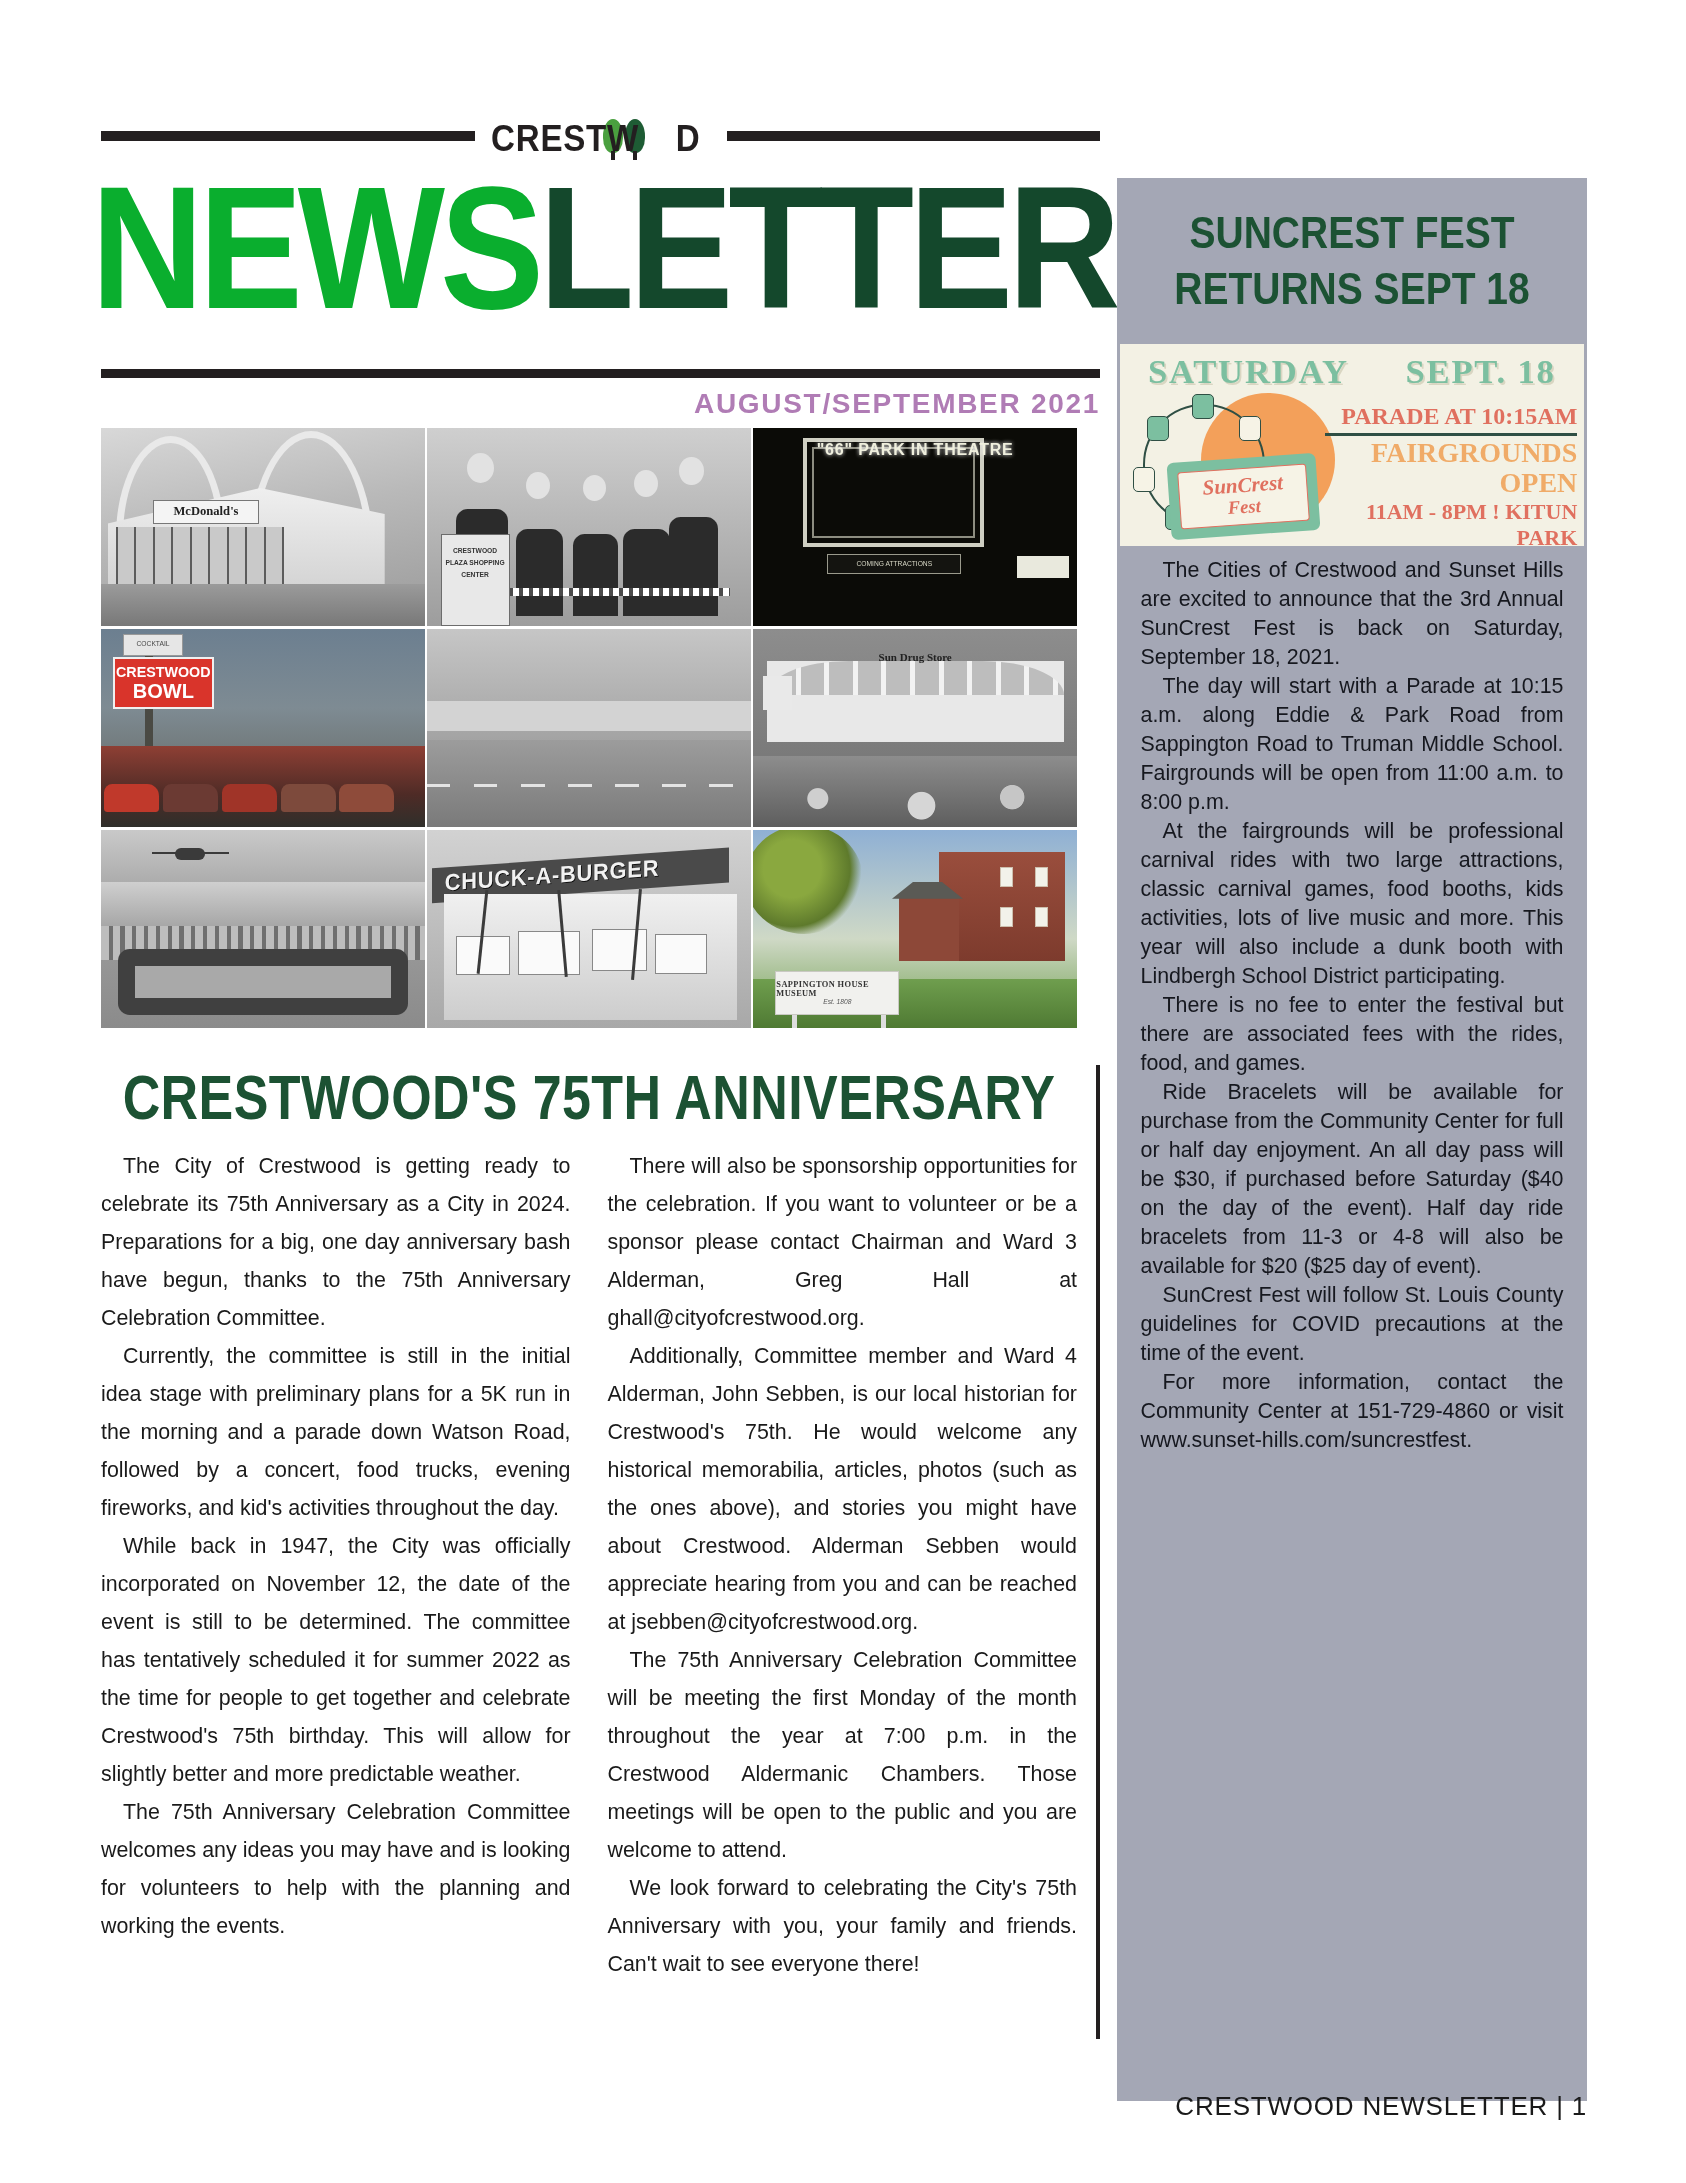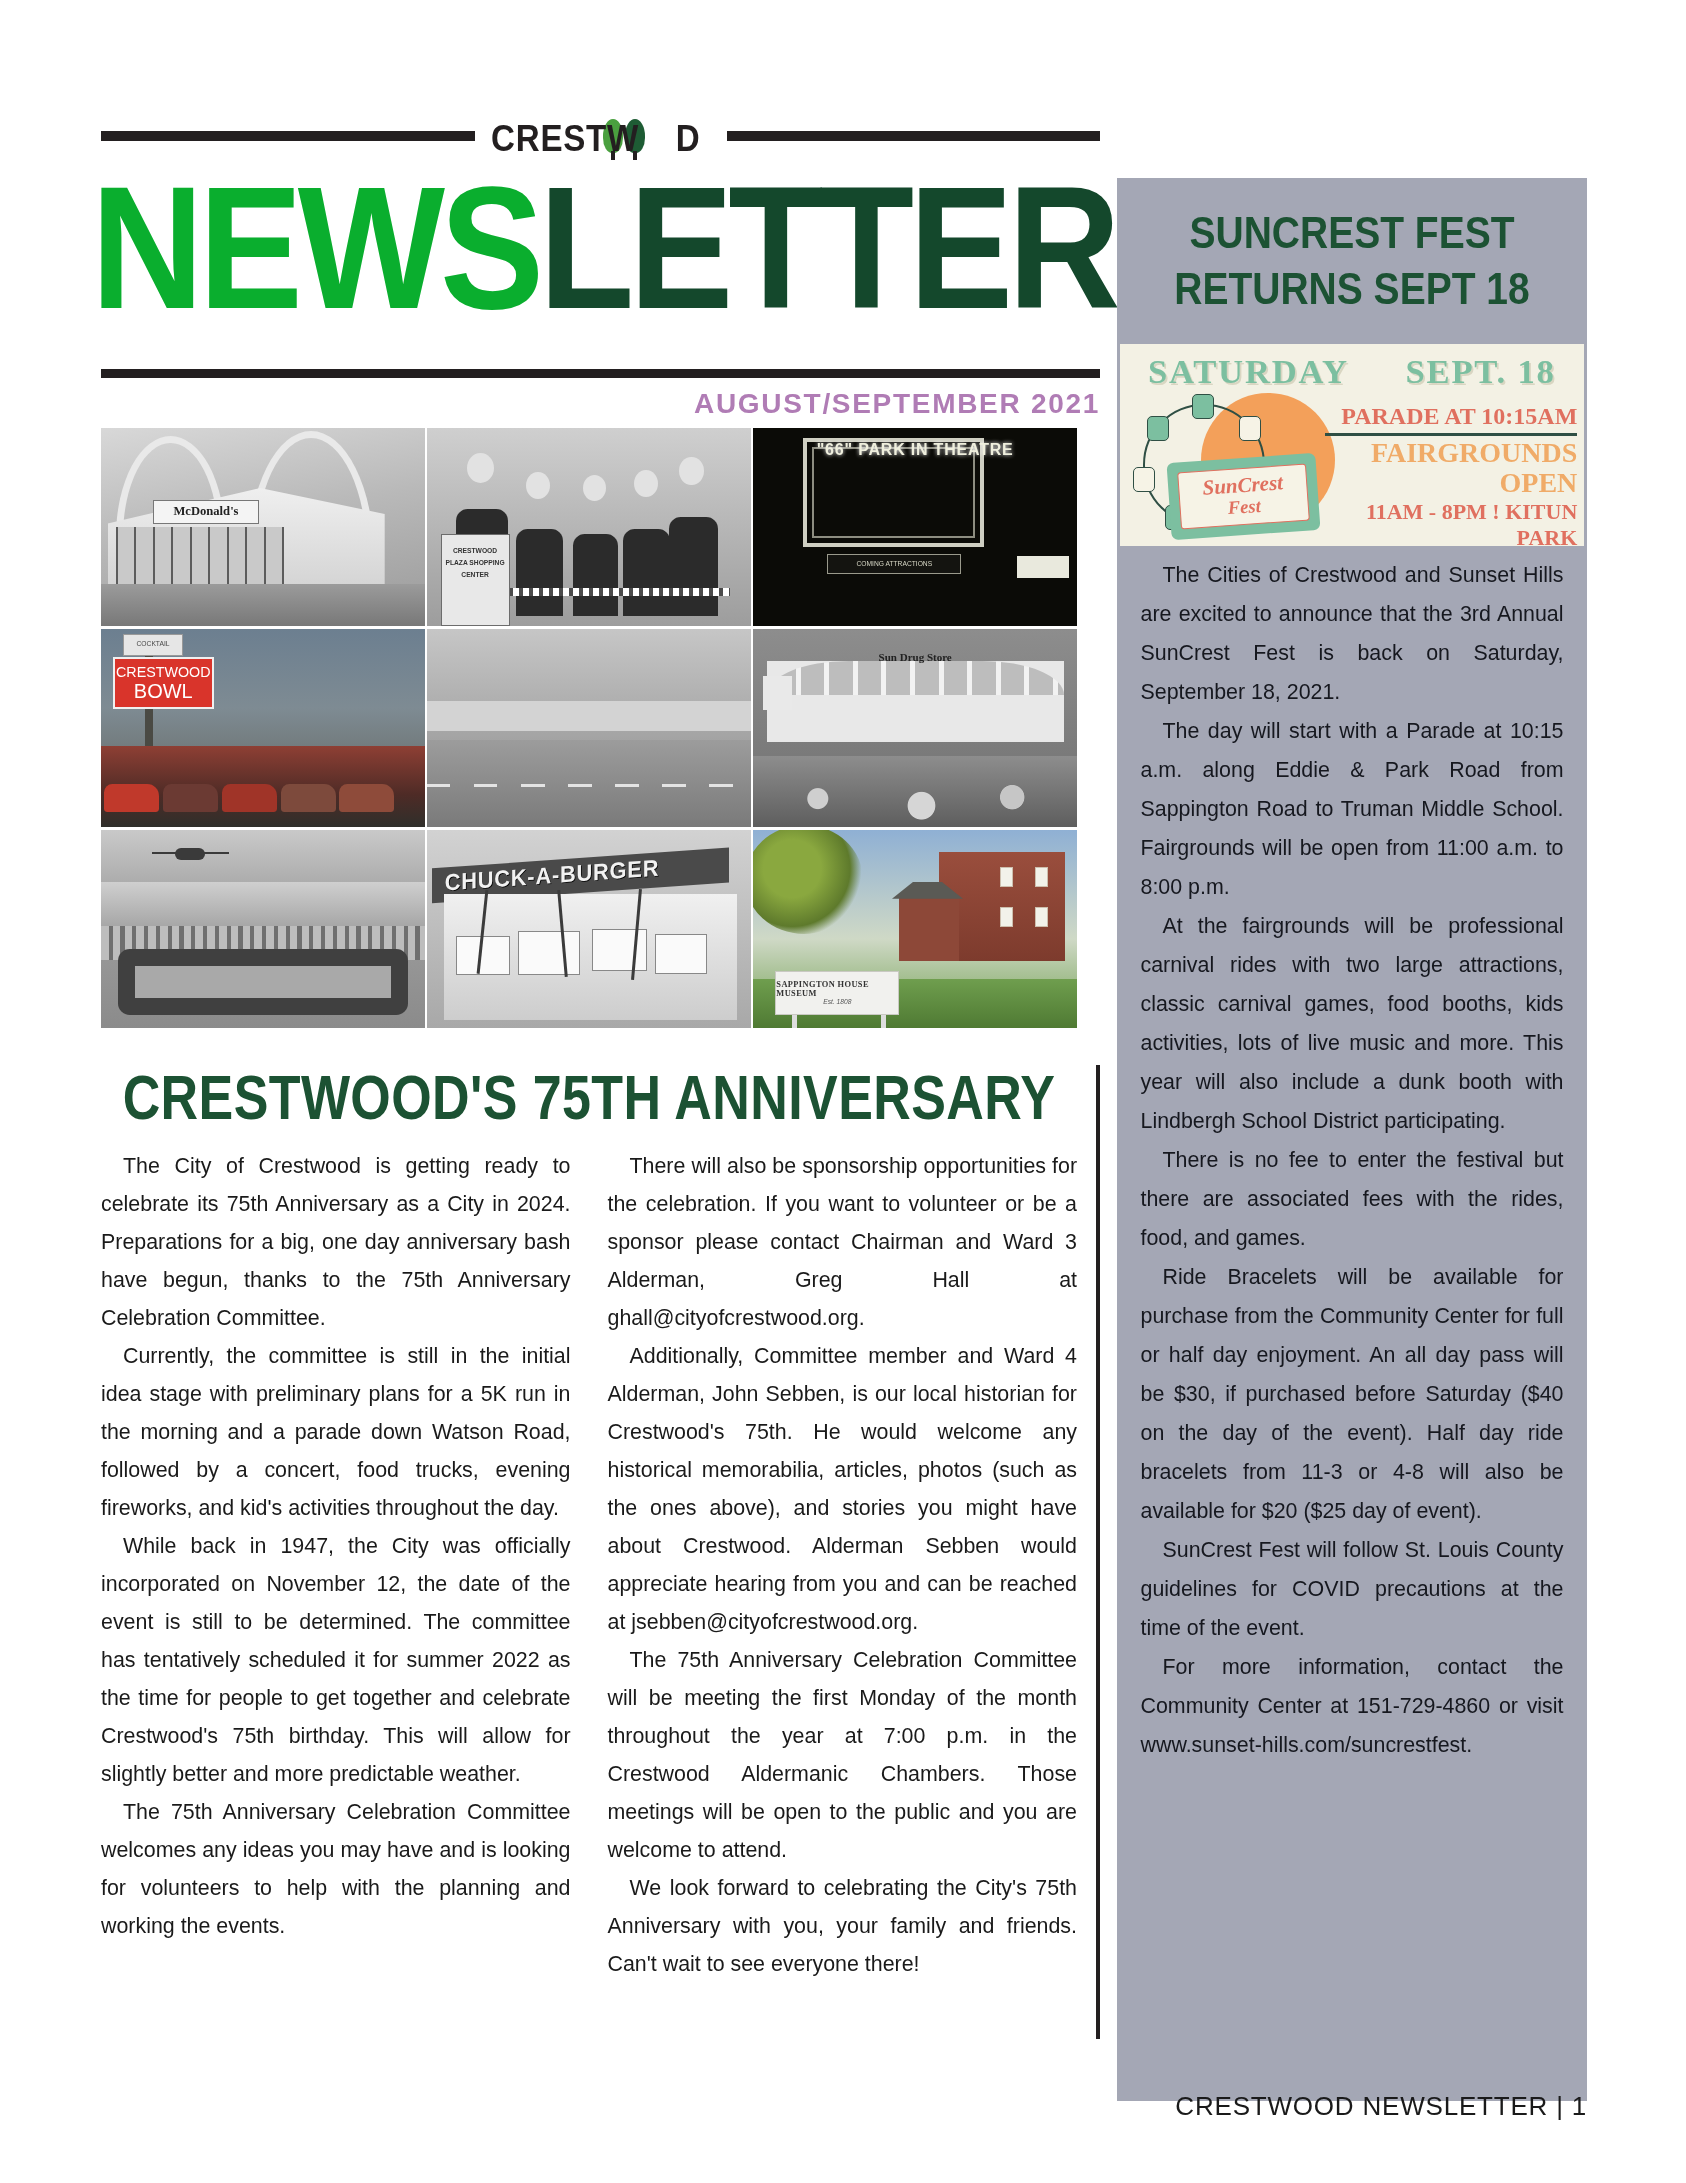--- a/index.html
+++ b/index.html
@@ -60,21 +60,21 @@
   .p3 .marquee { position:absolute; left:50px; top:10px; width:181px; height:109px; border:4.2px solid #cfcfc2; }
   .p3 .marquee:after { content:""; position:absolute; inset:5px; border:2.5px solid #8d8d80; }
   .p3 .mtext { position:absolute; left:0; right:0; top:11.8px; text-align:center; color:#efefdd; font-family:"Liberation Sans Narrow","Liberation Sans",sans-serif; font-weight:700; font-size:16px; line-height:1.28; letter-spacing:0.8px; text-shadow:0 0 4.2px #fff; }
   .p3 .attract { position:absolute; left:74px; top:126px; width:134px; height:20px; background:#141410; border:1.7px solid #9a9a8c; color:#d8d8c6; font-size:6.7px; text-align:center; line-height:18.5px; font-family:"Liberation Sans Narrow","Liberation Sans",sans-serif; }
   .p3 .sidesign { position:absolute; right:8.4px; top:128px; width:52px; height:22px; background:#e9e9dd; }
 
   
   .p4 { background:linear-gradient(180deg,#6c7f90 0%,#7e8b93 40%,#5c5c52 100%); }
   .p4 .pole { position:absolute; left:44px; top:11.8px; width:8.4px; height:126px; background:#4a4a44; }
   .p4 .bowl-sign { position:absolute; left:11.8px; top:28.6px; width:101px; height:52px; background:#d9342b; border:2.5px solid #f0f0f0; display:flex; flex-direction:column; align-items:center; justify-content:center; }
-  .p4 .bowl-sign i { font-style:normal; color:#fff; font-weight:400; font-family:"Liberation Sans Narrow","Liberation Sans",sans-serif; }
+  .p4 .bowl-sign i { font-style:normal; color:#fff; font-weight:700; font-family:"Liberation Sans Narrow","Liberation Sans",sans-serif; }
   .p4 .lounge { position:absolute; left:22px; top:5px; width:60px; height:22px; background:#e6e6e6; border:1.7px solid #999; font-size:6.7px; text-align:center; line-height:18.5px; color:#444; }
   .p4 .cars { position:absolute; left:0; bottom:0; width:100%; height:81px; background:linear-gradient(180deg,#8e3f34,#4e2b26 60%,#2f2f2b); }
   .p4 .car { position:absolute; bottom:15px; width:55px; height:28.6px; border-radius:8.4px 11.8px 3.4px 3.4px; }
 
   
   .p5 { background:linear-gradient(180deg,#c6c6c6 0%,#a4a4a4 55%,#8a8a8a 100%); }
   .p5 .road { position:absolute; left:0; bottom:0; width:100%; height:87px; background:linear-gradient(180deg,#9c9c9c,#7a7a7a); }
   .p5 .line { position:absolute; bottom:40px; left:0; width:100%; height:3.4px; background:repeating-linear-gradient(90deg,#e3e3e3 0 23.5px,transparent 23.5px 47px); }
   .p5 .strip { position:absolute; left:0; top:72px; width:100%; height:30px; background:#d3d3d3; }
 
@@ -148,21 +148,21 @@
   .ticket .inner { position:absolute; inset:10px; background:#f6f3e6; border:1.7px solid #e0705f; border-radius:3.4px; display:flex; flex-direction:column; align-items:center; justify-content:center; }
   .ticket .l1 { font-family:"Liberation Serif",serif; font-style:italic; font-weight:700; font-size:21px; color:#e0705f; line-height:1; }
   .ticket .l2 { font-family:"Liberation Serif",serif; font-style:italic; font-weight:700; font-size:18.5px; color:#e0705f; line-height:1.2; }
   .flyer-right { position:absolute; right:6.7px; top:59px; width:252px; text-align:right; }
   .fr1 { font-family:"Liberation Serif",serif; font-weight:700; font-size:24px; color:#e0705f; letter-spacing:0; }
   .fr-rule { height:2.5px; background:#2f4f44; margin:3.4px 0 2.5px; }
   .fr2 { font-family:"Liberation Serif",serif; font-weight:700; font-size:28px; color:#f0ab68; letter-spacing:0; line-height:1.05; }
   .fr3 { font-family:"Liberation Serif",serif; font-weight:700; font-size:22px; color:#e0705f; margin-top:1.7px; }
 
   .sb-body { position:absolute; left:1117px; top:556px; width:470px; padding:0 23.5px; }
-  .sb-body p { font-family:"Liberation Sans",sans-serif; font-size:21.4px; line-height:39px;
+  .sb-body p { font-family:"Liberation Sans",sans-serif; font-size:21.4px; line-height:29px;
     color:#16181f; text-align:justify; text-indent:22px; }
 
   
   .footer { position:absolute; left:0; top:2091px; width:1587px; text-align:right;
     font-family:"Liberation Sans",sans-serif; font-size:26px; letter-spacing:0.8px; color:#1a1a1a; }
 </style>
 </head>
 <body>
 
 <div class="page">

